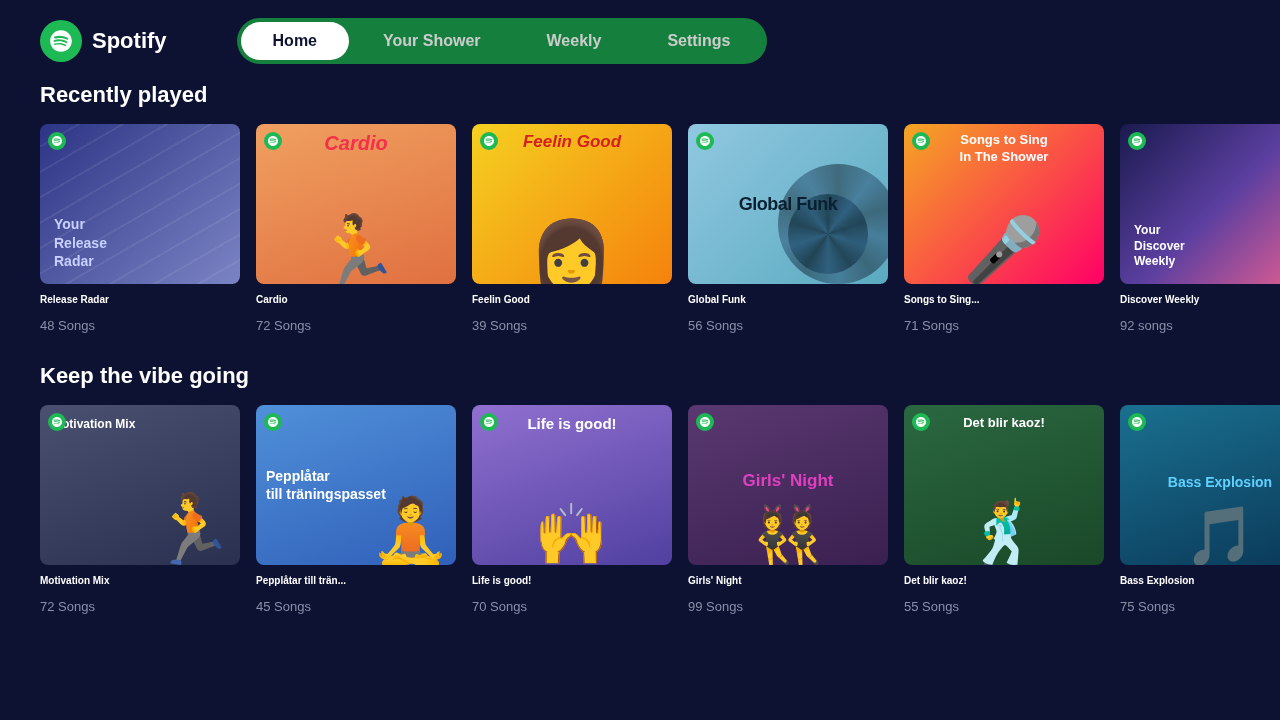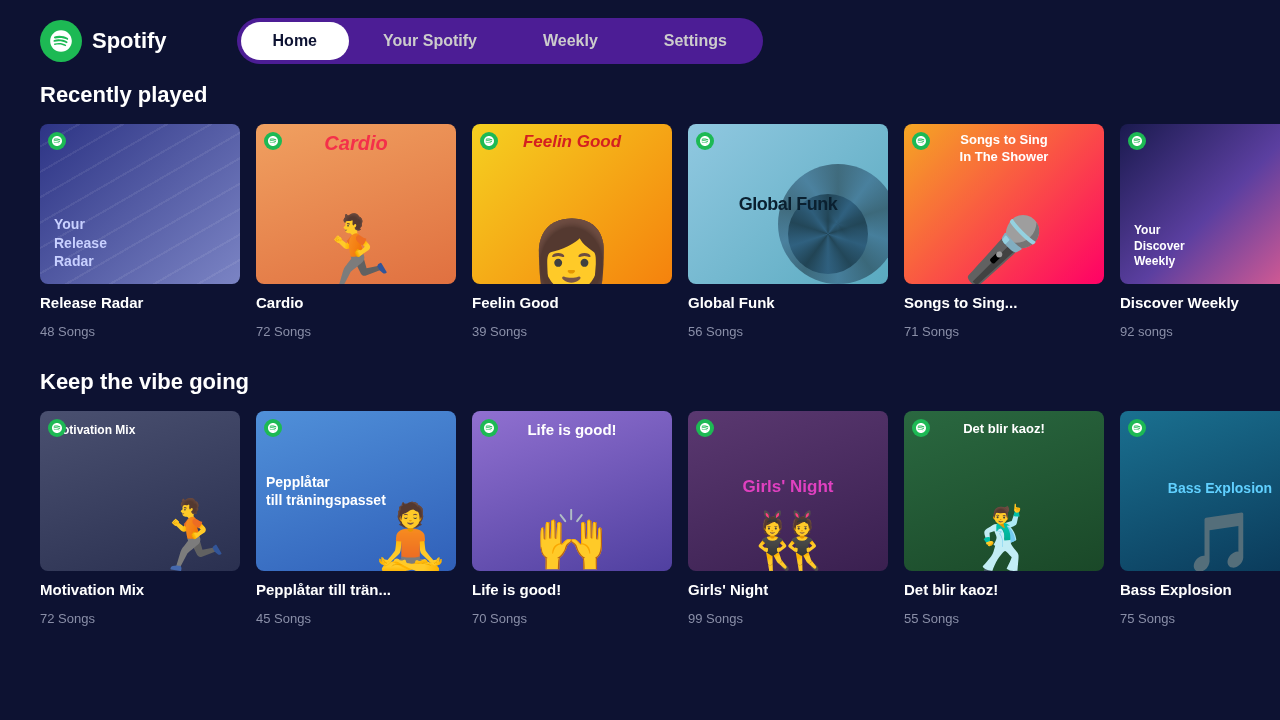--- a/index.html
+++ b/index.html
@@ -44,21 +44,21 @@
     }
 
     .logo-text {
       font-size: 22px;
       font-weight: 700;
       color: #fff;
     }
 
     .nav-tabs {
       display: flex;
-      background: #4c1d95;
+      background: #15803d;
       border-radius: 30px;
       padding: 4px;
       gap: 2px;
     }
 
     .nav-tab {
       padding: 10px 32px;
       border-radius: 26px;
       font-size: 16px;
       font-weight: 600;
@@ -119,21 +119,21 @@
       justify-content: center;
       z-index: 2;
     }
 
     .spotify-badge svg {
       width: 12px;
       height: 12px;
     }
 
     .playlist-name {
-      font-size: 15px;
+      font-size: 10px;
       font-weight: 600;
       color: #fff;
       white-space: nowrap;
       overflow: hidden;
       text-overflow: ellipsis;
     }
 
     .playlist-count {
       font-size: 13px;
       color: #8a8fa8;
@@ -235,21 +235,21 @@
     <div class="logo-circle">
       <svg viewBox="0 0 24 24" fill="white">
         <path d="M12 2C6.48 2 2 6.48 2 12s4.48 10 10 10 10-4.48 10-10S17.52 2 12 2zm4.65 14.42c-.19.31-.6.41-.91.22-2.51-1.53-5.67-1.88-9.38-1.03-.36.08-.72-.14-.8-.5-.08-.36.14-.72.5-.8 4.07-.93 7.56-.53 10.37 1.19.32.19.42.6.22.92zm1.24-2.76c-.24.38-.74.5-1.12.27-2.87-1.76-7.24-2.27-10.63-1.24-.44.13-.91-.11-1.04-.55-.13-.44.11-.91.55-1.04 3.87-1.17 8.68-.6 11.97 1.44.38.24.5.75.27 1.12zm.11-2.87C14.5 9.03 9.6 8.82 6.79 9.66c-.53.16-1.09-.14-1.25-.67-.16-.53.14-1.09.67-1.25 3.22-.98 8.58-.79 11.96 1.48.46.29.6.89.31 1.35-.29.46-.89.6-1.35.31z"></path>
       </svg>
     </div>
     <span class="logo-text">Spotify</span>
   </div>
 
   <nav class="nav-tabs">
     <button class="nav-tab active">Home</button>
-    <button class="nav-tab">Your Spotify</button>
+    <button class="nav-tab">Your Shower</button>
     <button class="nav-tab">Weekly</button>
     <button class="nav-tab">Settings</button>
   </nav>
 </div>
 
 <div class="section">
   <div class="section-title">Recently played</div>
   <div class="playlist-row">
 
     <div class="playlist-card">

